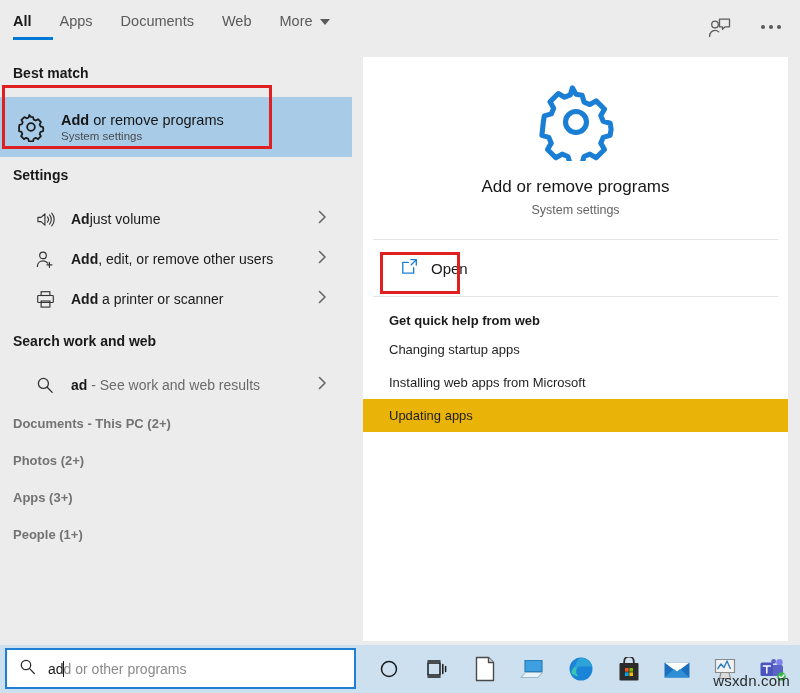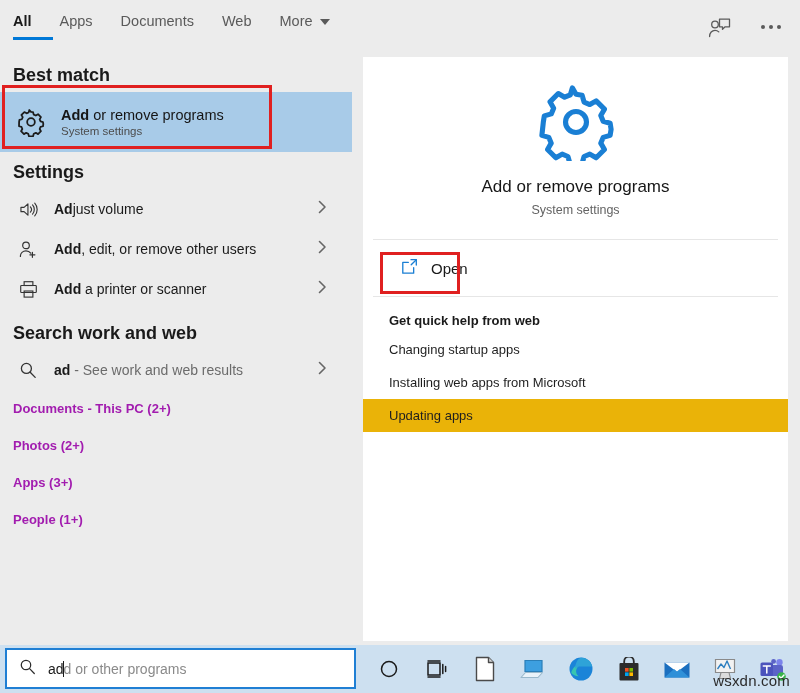--- a/index.html
+++ b/index.html
@@ -36,45 +36,45 @@
   .hdr-icon { width: 26px; height: 26px; display: flex; align-items: center; justify-content: center; }
   .dots { display: flex; gap: 4px; align-items: center; }
   .dots i { width: 4px; height: 4px; border-radius: 50%; background: #5a5a5a; display: block; }
 
   
   .left-col {
     position: absolute; left: 0; top: 55px; width: 357px; height: 590px;
     background: #ececec; overflow: hidden;
   }
   .section-head {
-    font-size: 18px; font-weight: bold; color: #1a1a1a;
-    padding: 10px 0 6px 13px;
+    font-size: 14px; font-weight: bold; color: #1a1a1a;
+    padding: 10px 0 16px 13px;
   }
   .best-wrap { position: relative; }
   .best-item {
     position: relative; height: 60px; width: 352px;
     background: #a8cbe8; display: flex; align-items: center; padding-left: 13px;
   }
   .best-icon { width: 36px; display: flex; align-items: center; justify-content: center; margin-right: 12px; }
   .best-text { display: flex; flex-direction: column; gap: 2px; }
   .best-title { font-size: 14.5px; color: #161616; }
   .best-title b { font-weight: bold; }
   .best-sub { font-size: 11.5px; color: #4c4c4c; }
 
   .row {
     position: relative; height: 40px; display: flex; align-items: center;
-    padding-left: 13px; width: 352px;
+    padding-left: 30px; width: 352px;
   }
   .row-icon { width: 30px; display: flex; align-items: center; justify-content: center; margin-right: 11px; }
   .row-label { font-size: 14px; color: #1a1a1a; white-space: nowrap; }
   .row-label b { font-weight: bold; }
   .row-label .muted { color: #6b6b6b; }
   .chev { position: absolute; left: 318px; top: 50%; transform: translateY(-50%); }
 
-  .cat-head { font-size: 13px; font-weight: bold; color: #a21caf; padding: 11px 0 11px 13px; }
+  .cat-head { font-size: 13px; font-weight: bold; color: #737373; padding: 11px 0 11px 13px; }
 
   
   .right-panel {
     position: absolute; left: 363px; top: 57px; width: 425px; height: 584px;
     background: #ffffff;
   }
   .preview-top { padding: 26px 0 22px 0; text-align: center; }
   .preview-gear { display: flex; justify-content: center; margin-bottom: 16px; }
   .preview-title { font-size: 17px; color: #171717; margin-bottom: 6px; }
   .preview-sub { font-size: 12.5px; color: #636363; }

